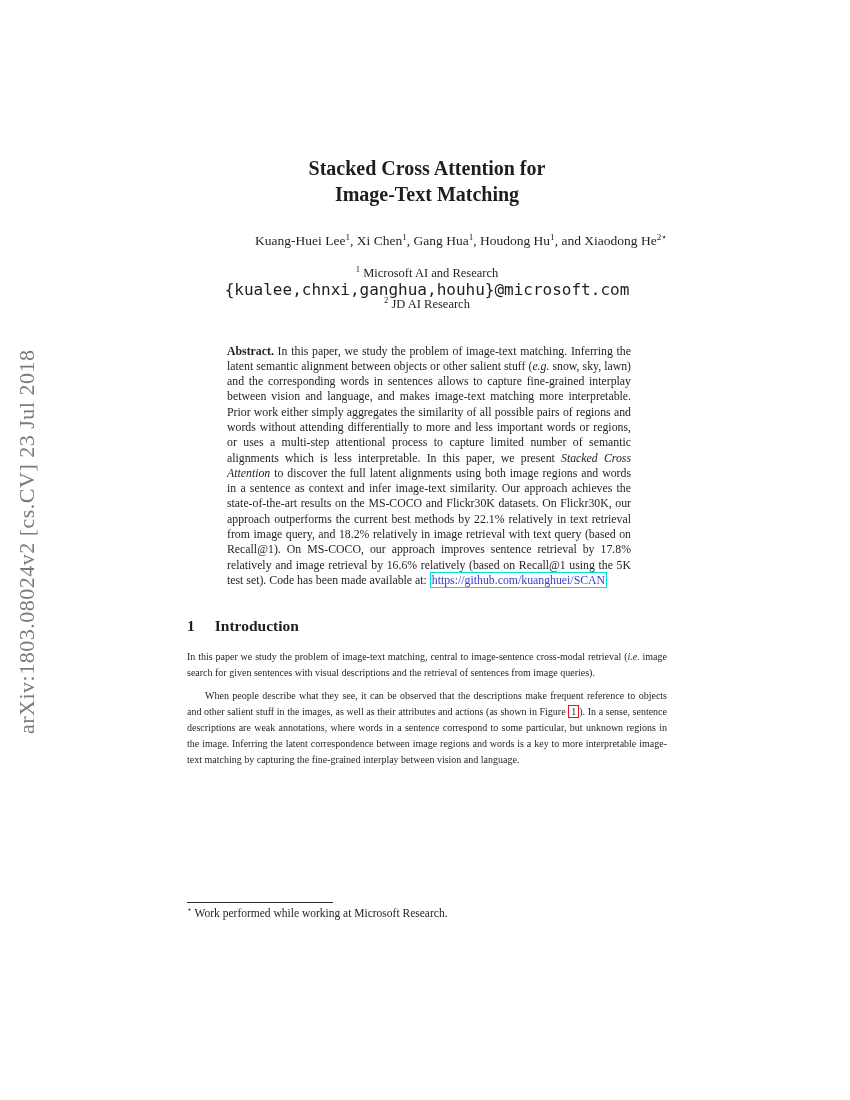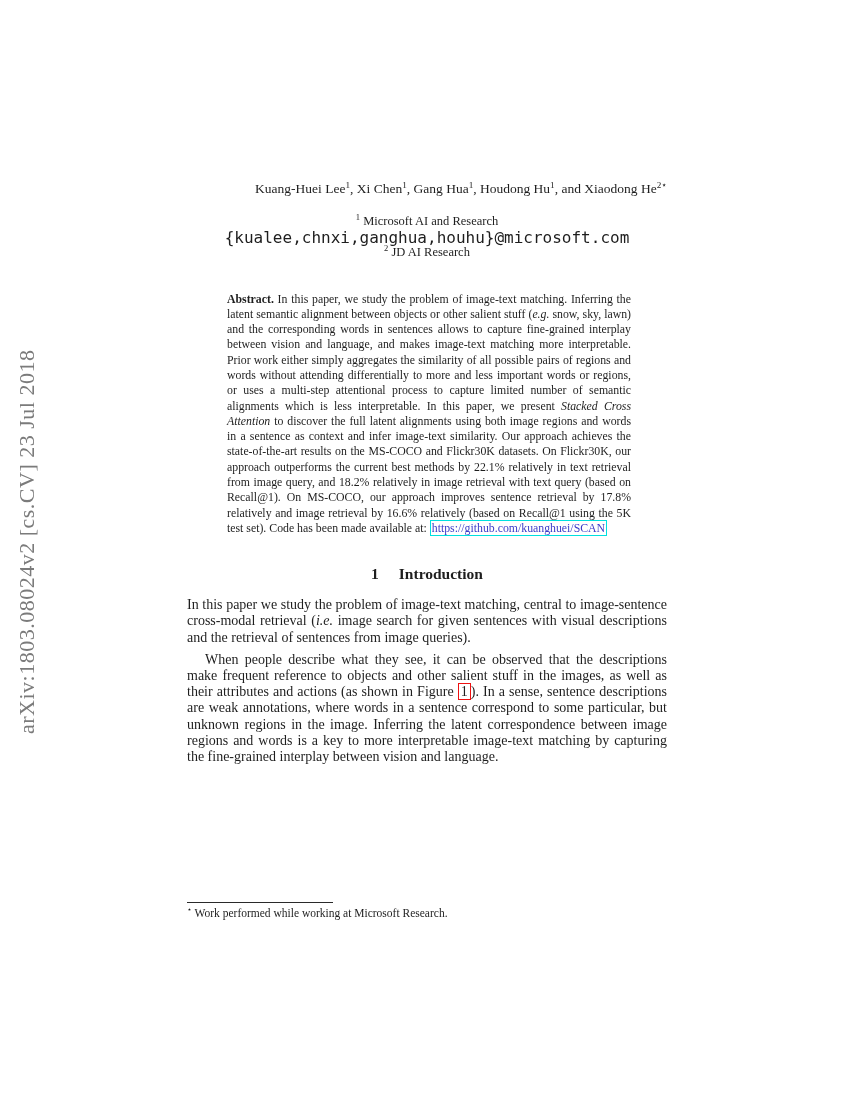--- a/index.html
+++ b/index.html
@@ -65,26 +65,25 @@
   }
   .keywords {
     margin: 14px 0 0 40px;
     width: 404px;
     font-size: 11.8px;
   }
   .section-heading {
     margin-top: 29px;
     font-size: 15.5px;
     font-weight: bold;
-    text-align: center;
   }
   .sec-num { margin-right: 20px; }
   .para {
     margin-top: 14px;
-    font-size: 14px;
+    font-size: 10px;
     line-height: 16.2px;
     text-align: justify;
   }
   .para.follow { margin-top: 6px; text-indent: 18px; }
   .footnote {
     position: absolute;
     left: 187px;
     top: 902px;
     width: 480px;
   }
@@ -116,20 +115,24 @@
 </style>
 </head>
 <body>
 
 <div class="page">
 
   <div class="watermark">arXiv:1803.08024v2  [cs.CV]  23 Jul 2018</div>
 
   <div class="content">
 
+    <h1 class="title">
+      <span class="title-line">Stacked Cross Attention for</span>
+      <span class="title-line">Image-Text Matching</span>
+    </h1>
 
     <div class="authors"><span class="seg-normal">Kuang-Huei Lee</span><span class="seg-sup">1</span><span class="seg-normal">, Xi Chen</span><span class="seg-sup">1</span><span class="seg-normal">, Gang Hua</span><span class="seg-sup">1</span><span class="seg-normal">, Houdong Hu</span><span class="seg-sup">1</span><span class="seg-normal">, and Xiaodong He</span><span class="seg-sup">2⋆</span></div>
 
     <div class="affiliations">
       <div class="affil-line"><span class="seg-sup">1</span><span class="seg-normal"> Microsoft AI and Research</span></div>
       <div class="affil-line email">{kualee,chnxi,ganghua,houhu}@microsoft.com</div>
       <div class="affil-line"><span class="seg-sup">2</span><span class="seg-normal"> JD AI Research</span></div>
     </div>
 
     <p class="abstract"><span class="seg-bold">Abstract.</span><span class="seg-normal"> In this paper, we study the problem of image-text matching. Inferring the latent semantic alignment between objects or other salient stuff (</span><span class="seg-italic">e.g.</span><span class="seg-normal"> snow, sky, lawn) and the corresponding words in sentences allows to capture fine-grained interplay between vision and language, and makes image-text matching more interpretable. Prior work either simply aggregates the similarity of all possible pairs of regions and words without attending differentially to more and less important words or regions, or uses a multi-step attentional process to capture limited number of semantic alignments which is less interpretable. In this paper, we present </span><span class="seg-italic">Stacked Cross Attention</span><span class="seg-normal"> to discover the full latent alignments using both image regions and words in a sentence as context and infer image-text similarity. Our approach achieves the state-of-the-art results on the MS-COCO and Flickr30K datasets. On Flickr30K, our approach outperforms the current best methods by 22.1% relatively in text retrieval from image query, and 18.2% relatively in image retrieval with text query (based on Recall@1). On MS-COCO, our approach improves sentence retrieval by 17.8% relatively and image retrieval by 16.6% relatively (based on Recall@1 using the 5K test set). Code has been made available at: </span><a class="seg-link" href="#">https://github.com/kuanghuei/SCAN</a></p>

